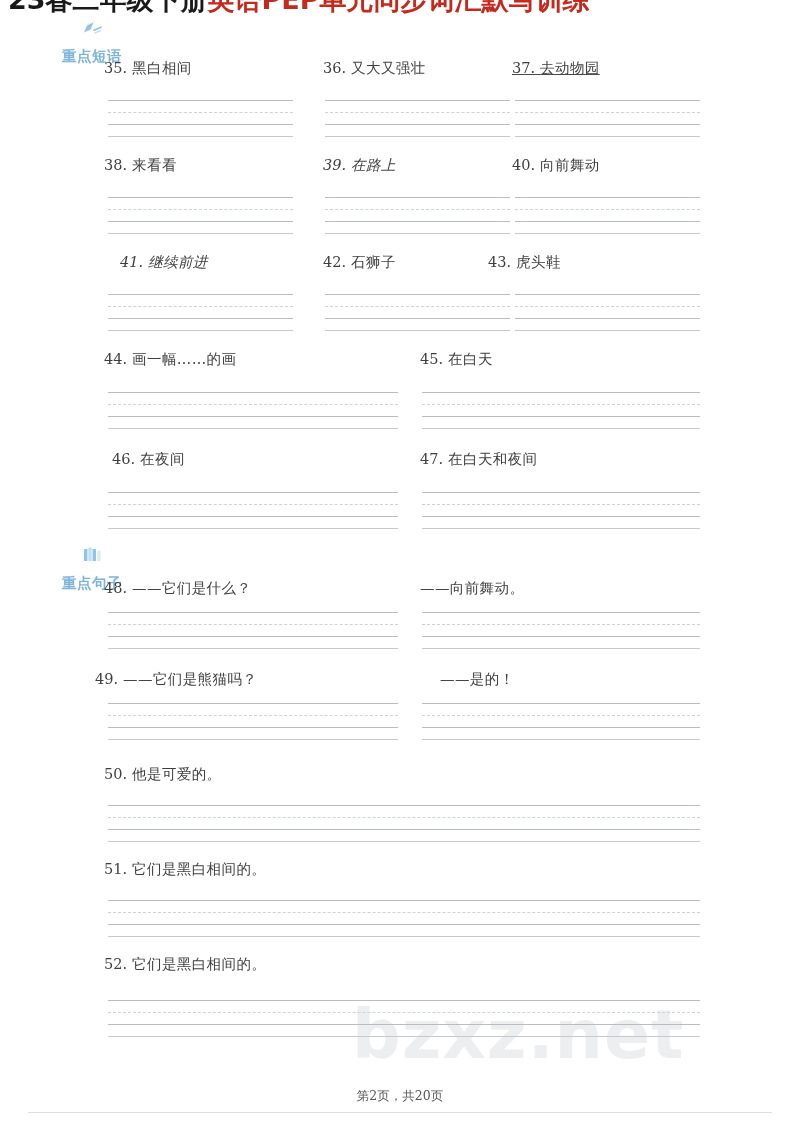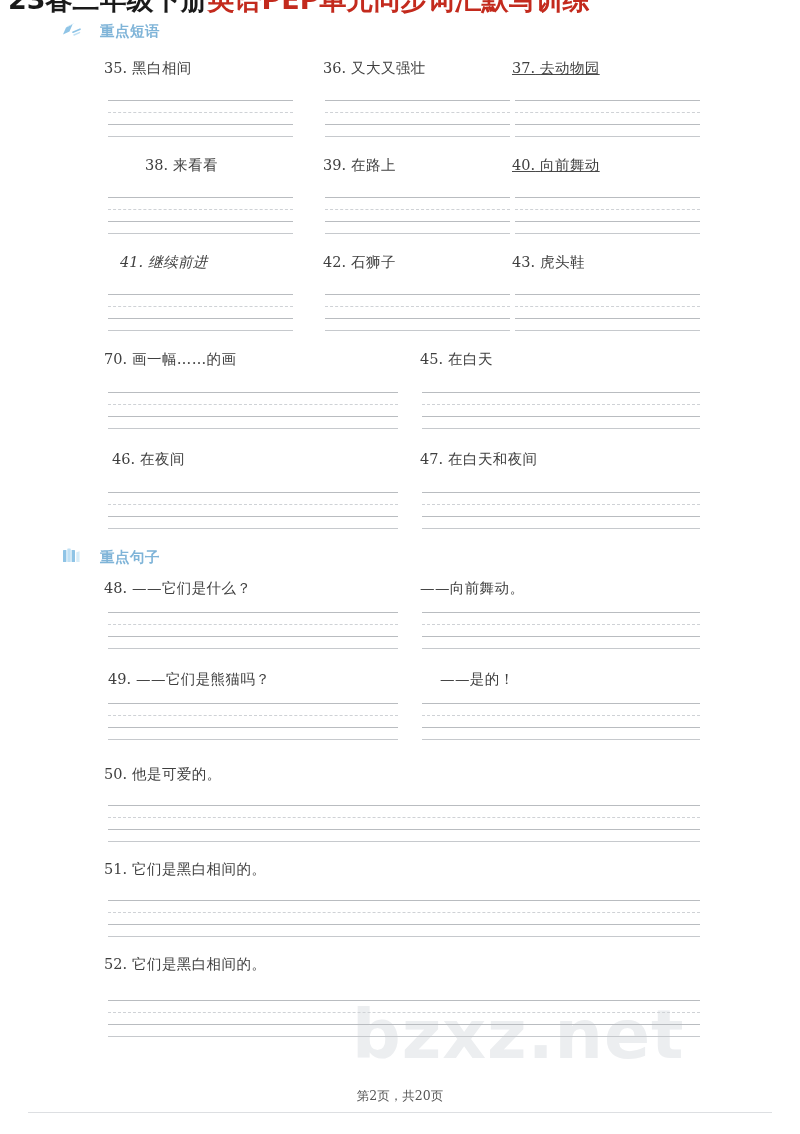--- a/index.html
+++ b/index.html
@@ -24,21 +24,21 @@
     color:#1a1a1a; white-space:nowrap;
   }
   .title-text .red { color:#c32a1d; }
 
   
   .page { position:absolute; inset:0; padding:0 0 0 0; }
 
   
   .section-head {
     position:absolute; left:62px;
-    display:flex; align-items:center; gap:19px; height:22px;
+    display:flex; align-items:center; gap:8px; height:22px;flex-direction:column;
   }
   .section-head .label {
     font-family:"DejaVu Sans","Liberation Sans",sans-serif;
     font-weight:700; font-size:14.5px; color:#7fb4d8;
     letter-spacing:0.5px;
   }
   .ico { display:block; }
 
   
   .item { position:absolute; }
@@ -127,27 +127,27 @@
     <span class="ln" style="top:24px;"></span>
     <span class="ln faint" style="top:36px;"></span>
   </div>
   <div class="guide" style="left:515px; top:100px; width:185px; height:36px;">
     <span class="ln" style="top:0;"></span>
     <span class="ln dot" style="top:12px;"></span>
     <span class="ln" style="top:24px;"></span>
     <span class="ln faint" style="top:36px;"></span>
   </div>
 
-  <div class="item" style="left:104px; top:155px;margin-left:41px;">
+  <div class="item" style="left:104px; top:155px;">
     <span class="item-label"><span class="num">38.</span> <span>来看看</span></span>
   </div>
-  <div class="item" style="left:323px; top:155px;">
+  <div class="item" style="left:323px; top:155px;font-style:italic;">
     <span class="item-label"><span class="num">39.</span> <span>在路上</span></span>
   </div>
-  <div class="item" style="left:512px; top:155px;text-decoration:underline;">
+  <div class="item" style="left:512px; top:155px;">
     <span class="item-label"><span class="num">40.</span> <span>向前舞动</span></span>
   </div>
 
   <div class="guide" style="left:108px; top:197px; width:185px; height:36px;">
     <span class="ln" style="top:0;"></span>
     <span class="ln dot" style="top:12px;"></span>
     <span class="ln" style="top:24px;"></span>
     <span class="ln faint" style="top:36px;"></span>
   </div>
   <div class="guide" style="left:325px; top:197px; width:185px; height:36px;">
@@ -162,21 +162,21 @@
     <span class="ln" style="top:24px;"></span>
     <span class="ln faint" style="top:36px;"></span>
   </div>
 
   <div class="item" style="left:120px; top:252px;font-style:italic;">
     <span class="item-label"><span class="num">41.</span> <span>继续前进</span></span>
   </div>
   <div class="item" style="left:323px; top:252px;">
     <span class="item-label"><span class="num">42.</span> <span>石狮子</span></span>
   </div>
-  <div class="item" style="left:512px; top:252px;text-align:center;">
+  <div class="item" style="left:488px; top:252px;text-align:center;">
     <span class="item-label"><span class="num">43.</span> <span>虎头鞋</span></span>
   </div>
 
   <div class="guide" style="left:108px; top:294px; width:185px; height:36px;">
     <span class="ln" style="top:0;"></span>
     <span class="ln dot" style="top:12px;"></span>
     <span class="ln" style="top:24px;"></span>
     <span class="ln faint" style="top:36px;"></span>
   </div>
   <div class="guide" style="left:325px; top:294px; width:185px; height:36px;">
@@ -186,21 +186,21 @@
     <span class="ln faint" style="top:36px;"></span>
   </div>
   <div class="guide" style="left:515px; top:294px; width:185px; height:36px;">
     <span class="ln" style="top:0;"></span>
     <span class="ln dot" style="top:12px;"></span>
     <span class="ln" style="top:24px;"></span>
     <span class="ln faint" style="top:36px;"></span>
   </div>
 
   <div class="item" style="left:104px; top:349px;">
-    <span class="item-label"><span class="num">70.</span> <span>画一幅……的画</span></span>
+    <span class="item-label"><span class="num">44.</span> <span>画一幅……的画</span></span>
   </div>
   <div class="item" style="left:420px; top:349px;">
     <span class="item-label"><span class="num">45.</span> <span>在白天</span></span>
   </div>
 
   <div class="guide" style="left:108px; top:392px; width:290px; height:36px;">
     <span class="ln" style="top:0;"></span>
     <span class="ln dot" style="top:12px;"></span>
     <span class="ln" style="top:24px;"></span>
     <span class="ln faint" style="top:36px;"></span>
@@ -256,21 +256,21 @@
     <span class="ln" style="top:24px;"></span>
     <span class="ln faint" style="top:36px;"></span>
   </div>
   <div class="guide" style="left:422px; top:612px; width:278px; height:36px;">
     <span class="ln" style="top:0;"></span>
     <span class="ln dot" style="top:12px;"></span>
     <span class="ln" style="top:24px;"></span>
     <span class="ln faint" style="top:36px;"></span>
   </div>
 
-  <div class="item" style="left:108px; top:669px;">
+  <div class="item" style="left:95px; top:669px;">
     <span class="item-label"><span class="num">49.</span> <span>——它们是熊猫吗？</span></span>
   </div>
   <div class="item" style="left:440px; top:669px;">
     <span class="item-label">——是的！</span>
   </div>
   <div class="guide" style="left:108px; top:703px; width:290px; height:36px;">
     <span class="ln" style="top:0;"></span>
     <span class="ln dot" style="top:12px;"></span>
     <span class="ln" style="top:24px;"></span>
     <span class="ln faint" style="top:36px;"></span>

